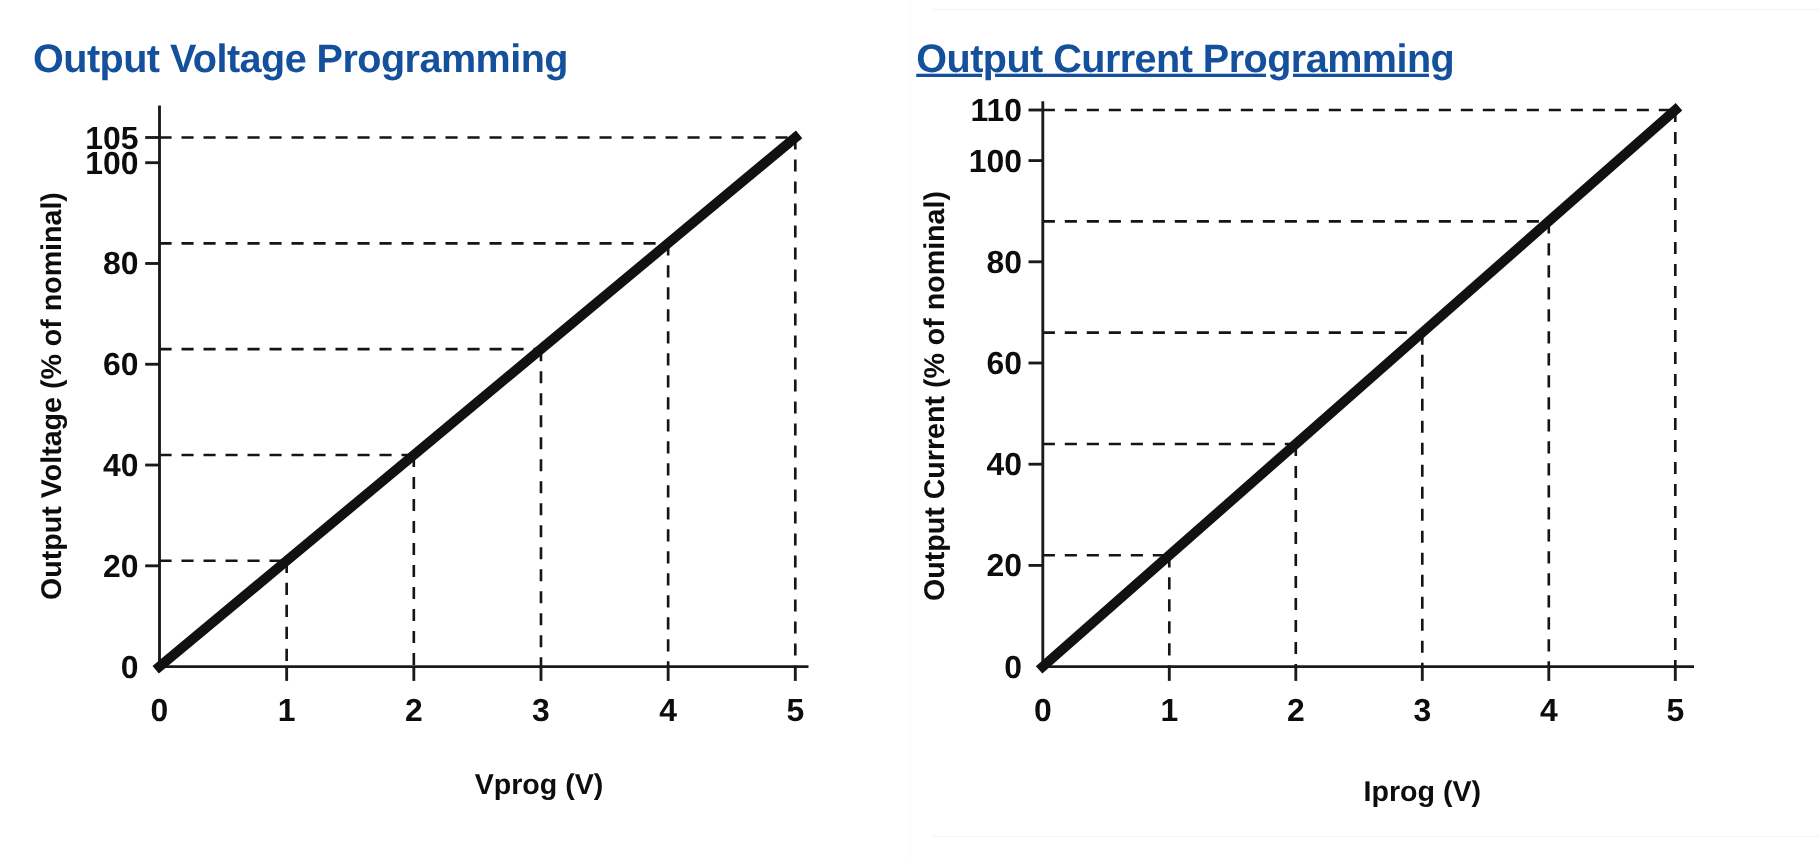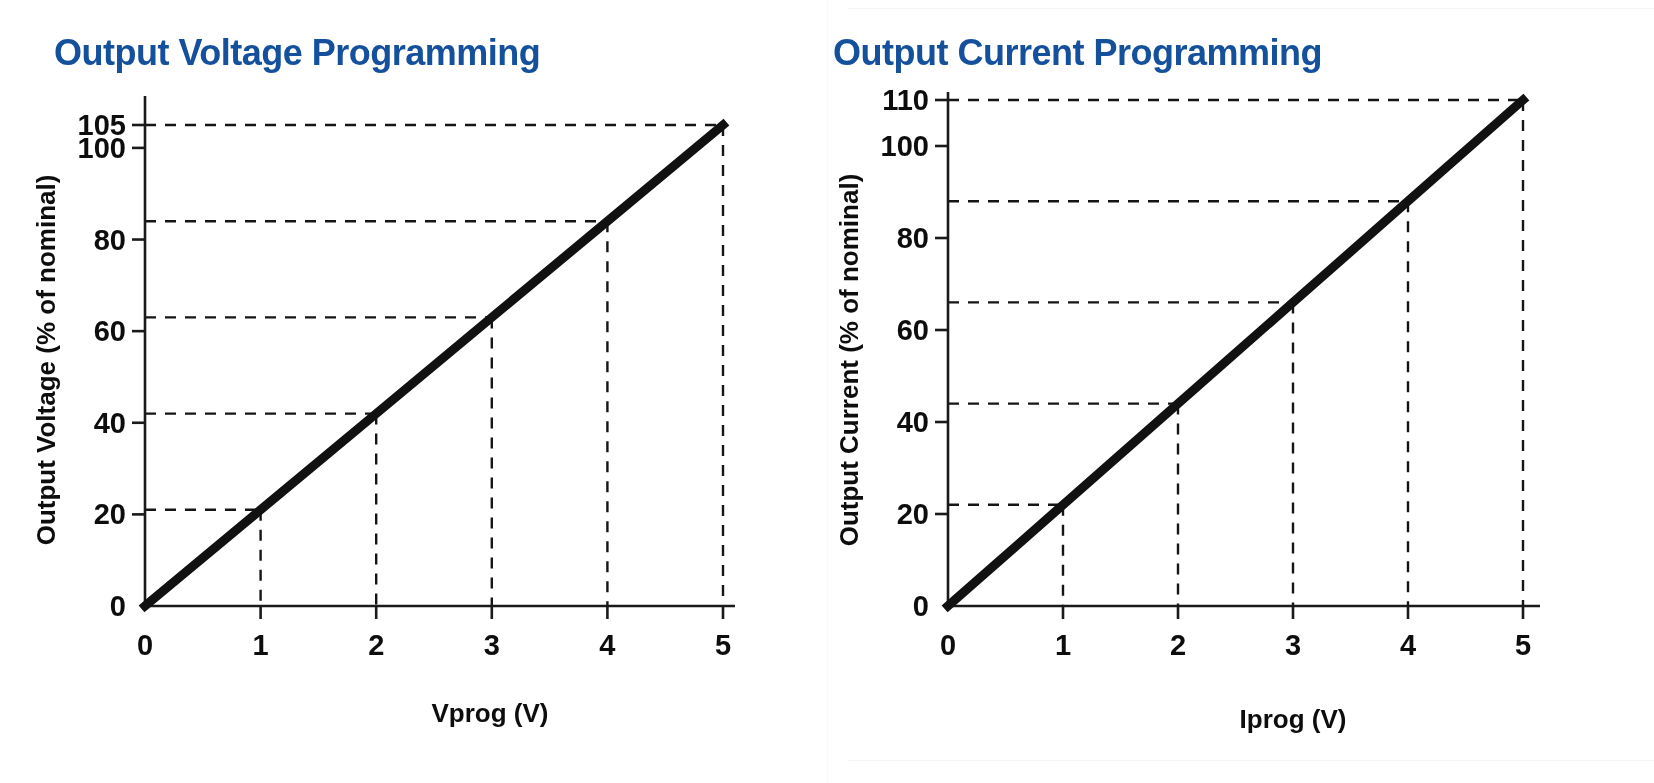--- a/index.html
+++ b/index.html
@@ -4,21 +4,21 @@
 <style>
   html,body{margin:0;padding:0;}
   body{
     width:1654px;height:783px;
     background:#ffffff;
     font-family:"Liberation Sans", sans-serif;
     overflow:hidden;
     position:relative;
   }
   .panel{position:absolute;top:0;height:783px;}
-  #panel-left{left:0;width:827px;margin-left:24px;}
+  #panel-left{left:0;width:827px;}
   #panel-right{left:827px;width:827px;border-left:1px solid #fafafa;}
   #panel-right:before{
     content:"";position:absolute;left:20px;right:0;top:8px;height:1px;
     background:#f4f4f4;
   }
   #panel-right:after{
     content:"";position:absolute;left:20px;right:0;bottom:22px;height:1px;
     background:#f4f4f4;
   }
   .chart-title{
@@ -37,21 +37,21 @@
   .axis-title{font-size:26px;font-weight:bold;}
 </style>
 </head>
 <body>
 
 <div class="panel" id="panel-left">
   <div class="chart-title" id="title-left">Output Voltage Programming</div>
 </div>
 
 <div class="panel" id="panel-right">
-  <div class="chart-title" id="title-right" style="left:5px;">Output Current Programming</div>
+  <div class="chart-title" id="title-right" style="left:5px;text-decoration:underline;">Output Current Programming</div>
 </div>
 
 <svg width="1654" height="783" viewBox="0 0 1654 783">
 
   <g id="plot-left">
     <g id="left-guides">
         <line x1="145" y1="509.8" x2="260.6" y2="509.8" stroke="#151515" stroke-width="2.4" stroke-dasharray="11 9"></line>
         <line x1="260.6" y1="509.8" x2="260.6" y2="606" stroke="#151515" stroke-width="2.4" stroke-dasharray="11 9"></line>
         <line x1="145" y1="413.6" x2="376.20000000000005" y2="413.6" stroke="#151515" stroke-width="2.4" stroke-dasharray="11 9"></line>
         <line x1="376.20000000000005" y1="413.6" x2="376.20000000000005" y2="606" stroke="#151515" stroke-width="2.4" stroke-dasharray="11 9"></line>

